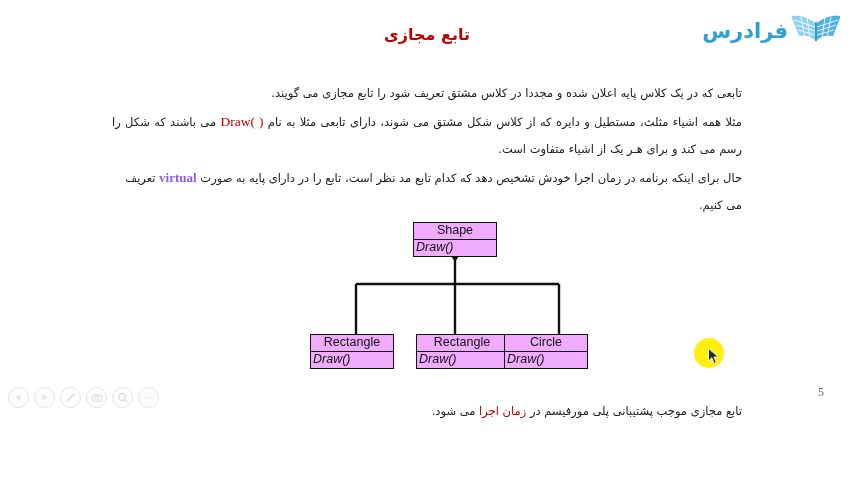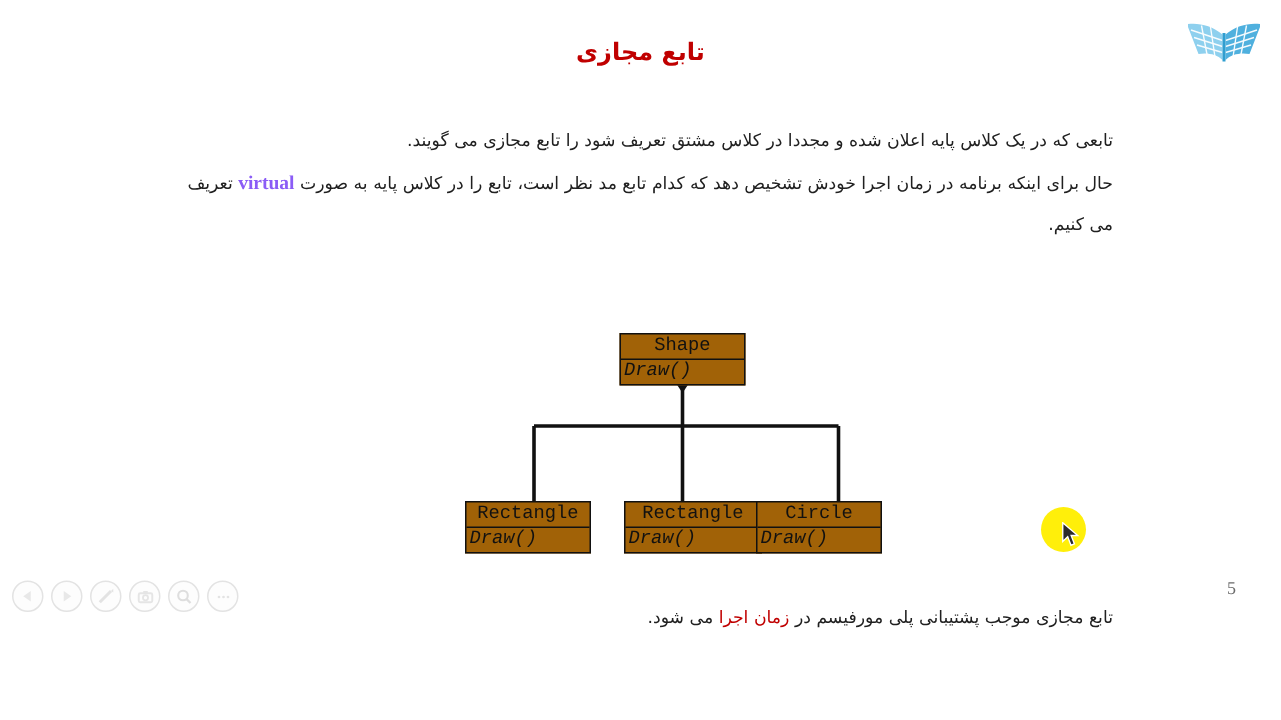--- a/index.html
+++ b/index.html
@@ -77,23 +77,23 @@
 
   
   #uml {
     position: absolute;
     top: 222px; left: 300px;
     width: 310px; height: 150px;
   }
   .uml-box {
     position: absolute;
     border: 1.6px solid #111;
-    background: #a16207;
+    background: #f0abfc;
     width: 84px;
-    font-family: Liberation Mono, monospace;
+    font-family: Liberation Sans, sans-serif;
     z-index: 3;
   }
   .uml-box .nm {
     text-align: center;
     font-size: 12.5px;
     color: #111;
     border-bottom: 1.6px solid #111;
     padding: 0 2px 1px 2px;
     line-height: 15px;
     white-space: nowrap;
@@ -167,20 +167,21 @@
   }
 </style>
 </head>
 <body>
 
 <div id="slide">
 
   <div class="title">تابع مجازی</div>
 
   <div class="logo">
+    <span class="logo-text">فرادرس</span>
     <span class="logo-book">
       <svg width="52" height="30" viewBox="0 0 52 30">
         <g fill="#5ab4e0">
           <path d="M25 9 C18 3 9 1 2 2 L2 4 L9 22 C15 21 21 22 25 26 Z" fill="#8ed0ee"></path>
           <path d="M27 9 C34 3 43 1 50 2 L50 4 L43 22 C37 21 31 22 27 26 Z" fill="#4fb0de"></path>
         </g>
         <g stroke="#ffffff" stroke-width="0.9" opacity="0.95">
           <line x1="4" y1="6" x2="25" y2="13"></line>
           <line x1="6" y1="11" x2="25" y2="17"></line>
           <line x1="8" y1="16" x2="25" y2="21"></line>
@@ -194,22 +195,25 @@
         </g>
         <rect x="25" y="8" width="2" height="19" fill="#2f9ed0"></rect>
       </svg>
     </span>
   </div>
 
   <div class="body-text">
     <div class="para p1">
       <span>تابعی که در یک کلاس پایه اعلان شده و مجددا در کلاس مشتق تعریف شود را تابع مجازی می گویند.</span>
     </div>
+    <div class="para p2">
+      <span>مثلا همه اشیاء مثلث، مستطیل و دایره که از کلاس شکل مشتق می شوند، دارای تابعی مثلا به نام </span><span class="kw-red">Draw( )</span><span> می باشند که شکل را رسم می کند و برای هـر یک از اشیاء متفاوت است.</span>
+    </div>
     <div class="para p3">
-      <span>حال برای اینکه برنامه در زمان اجرا خودش تشخیص دهد که کدام تابع مد نظر است، تابع را در کلاس پایه به صورت </span><span class="kw-red-bold">virtual</span><span> تعریف می کنیم.</span>
+      <span>حال برای اینکه برنامه در زمان اجرا خودش تشخیص دهد که کدام تابع مد نظر است، تابع را در دارای پایه به صورت </span><span class="kw-red-bold">virtual</span><span> تعریف می کنیم.</span>
     </div>
   </div>
 
   <div id="uml">
     <svg id="uml-lines" width="310" height="150">
       <line x1="155" y1="34" x2="155" y2="62" stroke="#111" stroke-width="2.4"></line>
       <line x1="56" y1="62" x2="259" y2="62" stroke="#111" stroke-width="2.4"></line>
       <line x1="56" y1="62" x2="56" y2="112" stroke="#111" stroke-width="2.4"></line>
       <line x1="155" y1="62" x2="155" y2="112" stroke="#111" stroke-width="2.4"></line>
       <line x1="259" y1="62" x2="259" y2="112" stroke="#111" stroke-width="2.4"></line>

